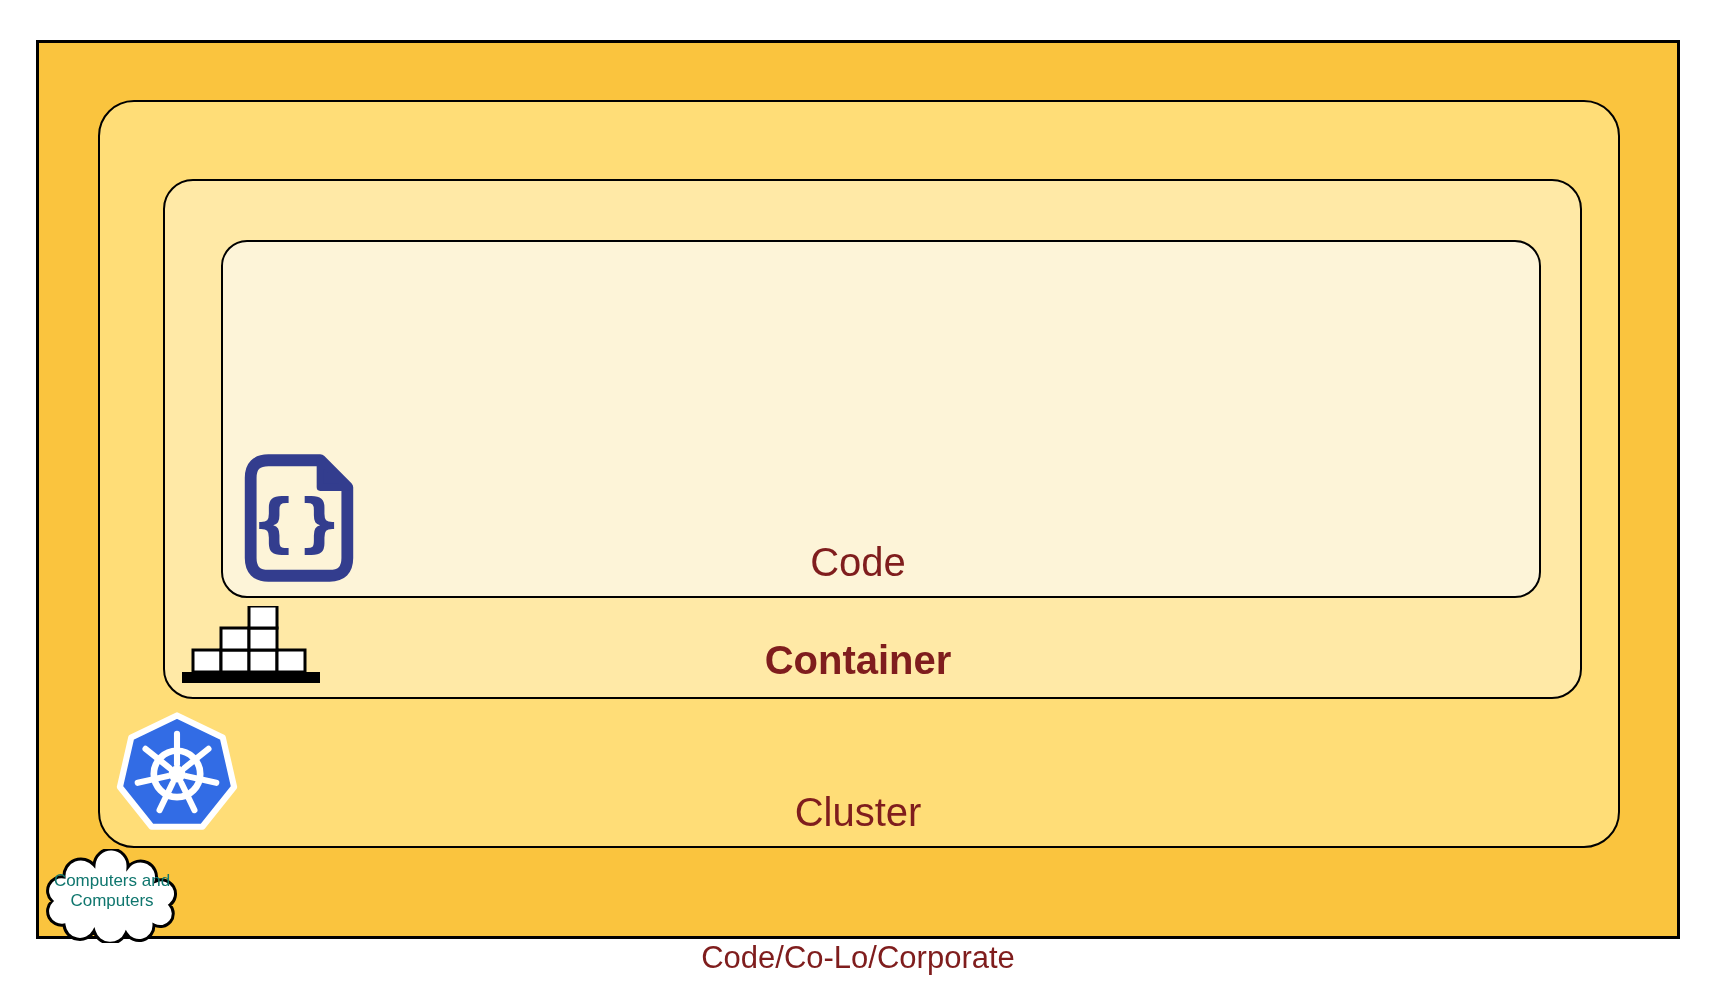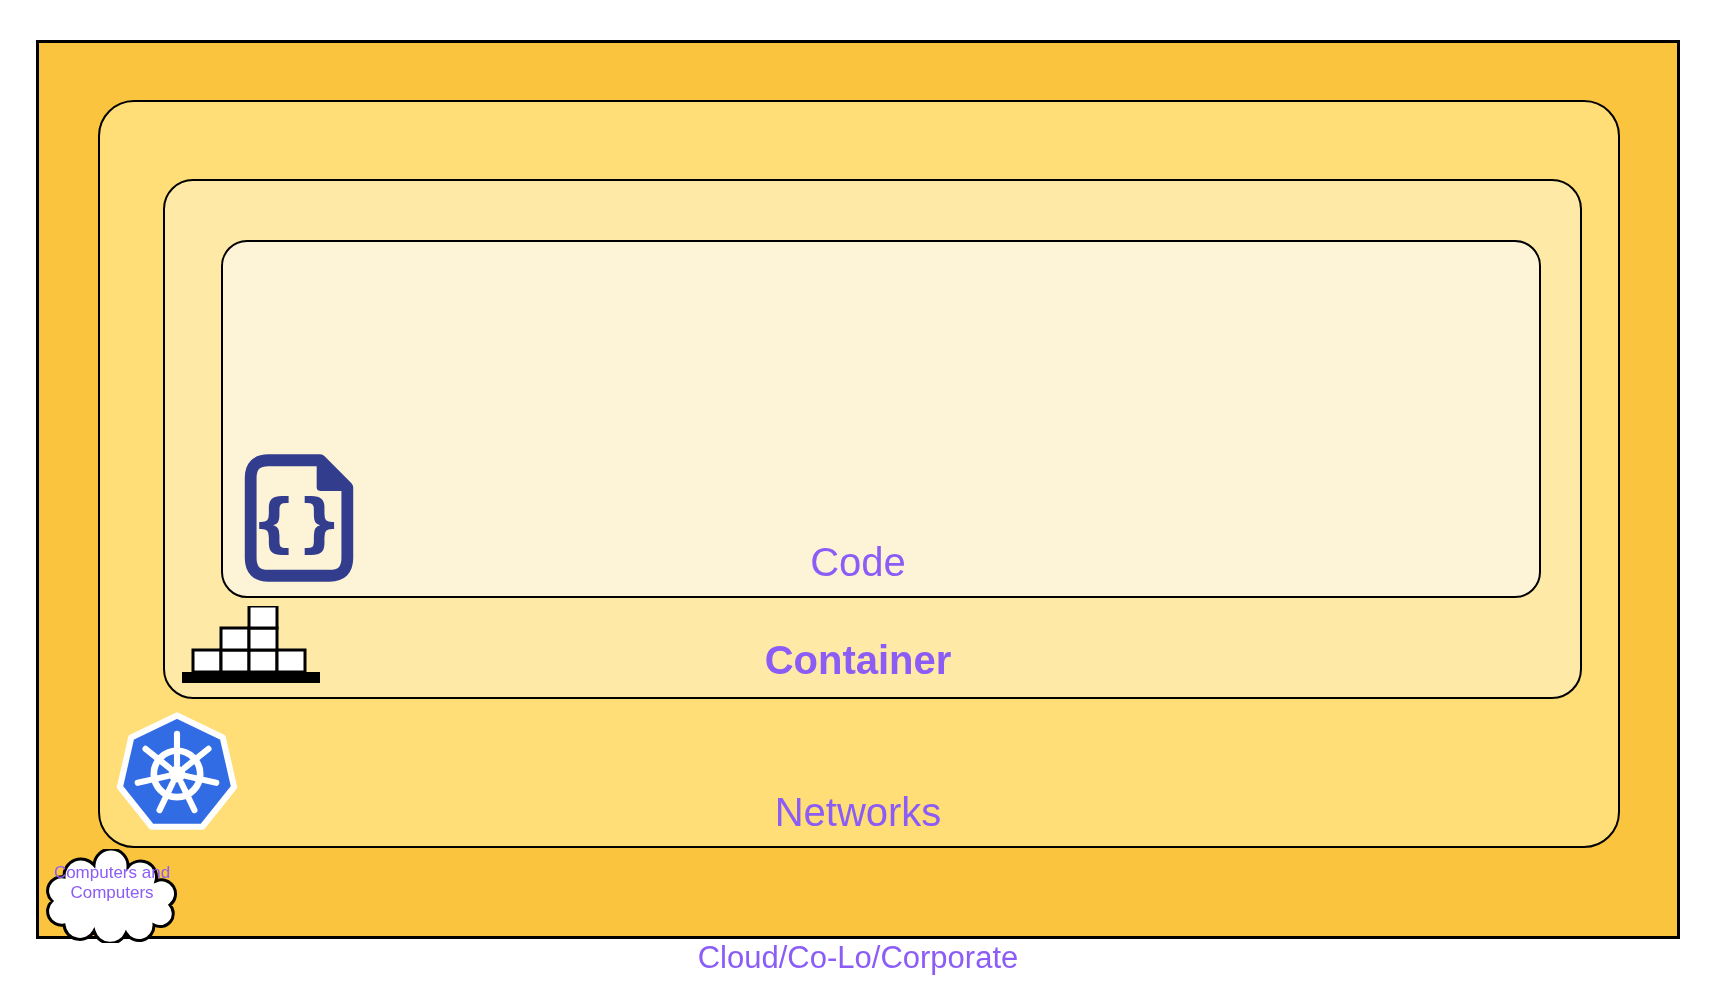--- a/index.html
+++ b/index.html
@@ -23,38 +23,38 @@
   .layer-container {
     left: 163px; top: 179px; width: 1419px; height: 520px;
     background: #FFE9A6; border: 2px solid #000; border-radius: 30px;
   }
   .layer-code {
     left: 221px; top: 240px; width: 1320px; height: 358px;
     background: #FDF4D8; border: 2px solid #000; border-radius: 26px;
   }
   .layer-label {
     position: absolute; left: 36px; width: 1644px;
-    text-align: center; color: #8b5cf6;
+    text-align: center; color: #7f1d1d;
     font-size: 40px; line-height: 40px; white-space: pre;
   }
   .label-code      { top: 542px; }
   .label-container { top: 640px; font-weight: bold; }
   .label-cluster   { top: 792px; }
   .label-datacenter {
     top: 865px; font-size: 31px; line-height: 37px;
   }
   .icon-wrap { position: absolute; }
   .icon-code      { left: 240px; top: 452px; width: 118px; height: 132px; }
   .icon-container { left: 181px; top: 606px; width: 140px; height: 78px;  }
   .icon-k8s       { left: 116px; top: 708px; width: 122px; height: 127px; }
   .cloud-wrap     { left: 38px;  top: 849px; width: 148px; height: 94px;  }
   .icon-wrap svg { display: block; width: 100%; height: 100%; }
   .cloud-text {
-    position: absolute; left: 0; top: 14px; width: 100%;
-    text-align: center; color: #8b5cf6;
+    position: absolute; left: 0; top: 22px; width: 100%;
+    text-align: center; color: #0f766e;
     font-size: 17px; line-height: 20px;
   }
 </style>
 </head>
 <body>
 
 <div class="canvas">
 
   <div class="layer layer-datacenter"></div>
   <div class="layer layer-cluster"></div>
@@ -96,23 +96,23 @@
         <line x1="53.5" y1="61.2" x2="64.3" y2="83.7"></line>
         <line x1="46.5" y1="61.2" x2="35.7" y2="83.7"></line>
         <line x1="42.2" y1="55.8" x2="17.8" y2="61.3"></line>
         <line x1="43.7" y1="49" x2="24.2" y2="33.4"></line>
       </g>
     </svg>
   </div>
 
   <div class="layer-label label-code">Code</div>
   <div class="layer-label label-container">Container</div>
-  <div class="layer-label label-cluster">Networks</div>
+  <div class="layer-label label-cluster">Cluster</div>
   <div class="layer-label label-datacenter">
-    <div>Cloud/Co-Lo/Corporate</div>
+    <div>Code/Co-Lo/Corporate</div>
     
   </div>
 
   <div class="icon-wrap cloud-wrap">
     <svg viewBox="0 0 148 94" xmlns="http://www.w3.org/2000/svg">
       <path d="M 14,52
                A 14,14 0 0 1 26,28
                A 17,17 0 0 1 56,16
                A 17,17 0 0 1 90,18
                A 16,16 0 0 1 118,32

